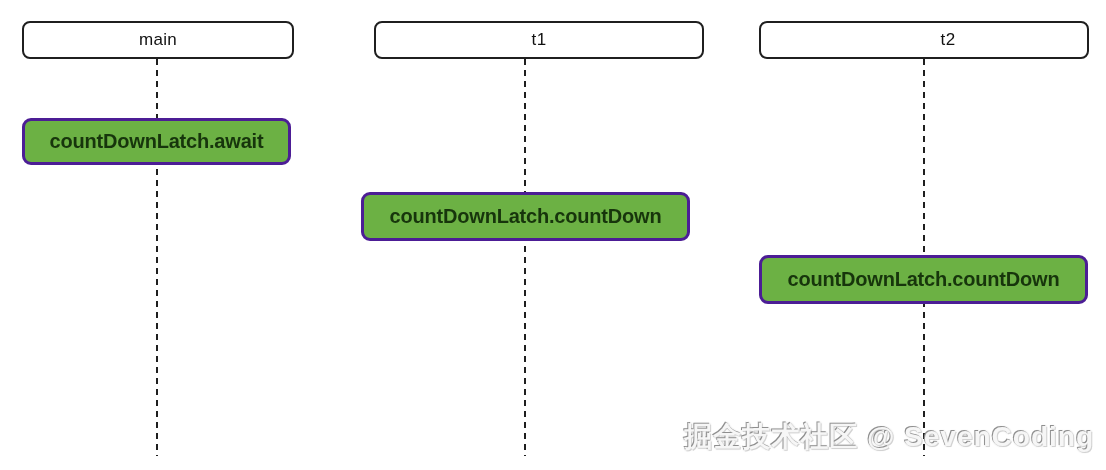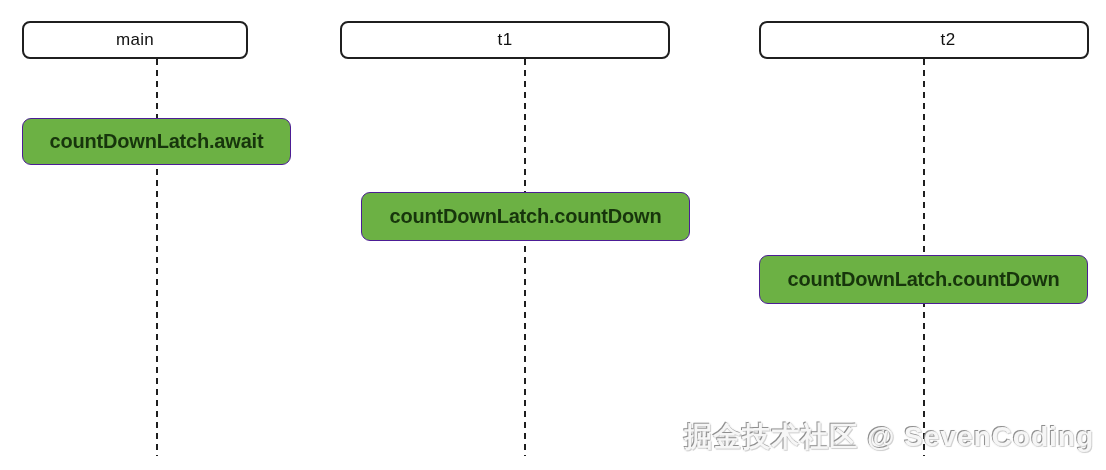--- a/index.html
+++ b/index.html
@@ -20,22 +20,22 @@
     border: 2px solid #1f1f1f;
     border-radius: 8px;
     box-sizing: border-box;
     display: flex;
     align-items: center;
     justify-content: center;
     font-size: 17px;
     color: #111111;
     letter-spacing: 0.3px;
   }
-  .p-main { left: 22px;  width: 226px; }
-  .p-t1   { left: 340px; width: 330px; }
+  .p-main { left: 22px;  width: 272px; }
+  .p-t1   { left: 374px; width: 330px; }
   .p-t2   { left: 759px; width: 330px; padding-left: 48px; }
 
   
   .lifeline {
     position: absolute;
     top: 59px;
     height: 397px;
     width: 2px;
     background: repeating-linear-gradient(
       to bottom,
@@ -44,21 +44,21 @@
     );
   }
   .l-main { left: 156px; }
   .l-t1   { left: 524px; }
   .l-t2   { left: 923px; }
 
   
   .activation {
     position: absolute;
     background: #6cb144;
-    border: 1px solid #4c1d95;
+    border: 3px solid #4c1d95;
     border-radius: 9px;
     box-sizing: border-box;
     display: flex;
     align-items: center;
     justify-content: center;
     font-size: 20px;
     font-weight: 600;
     color: #17350c;
     letter-spacing: -0.2px;
     white-space: nowrap;

